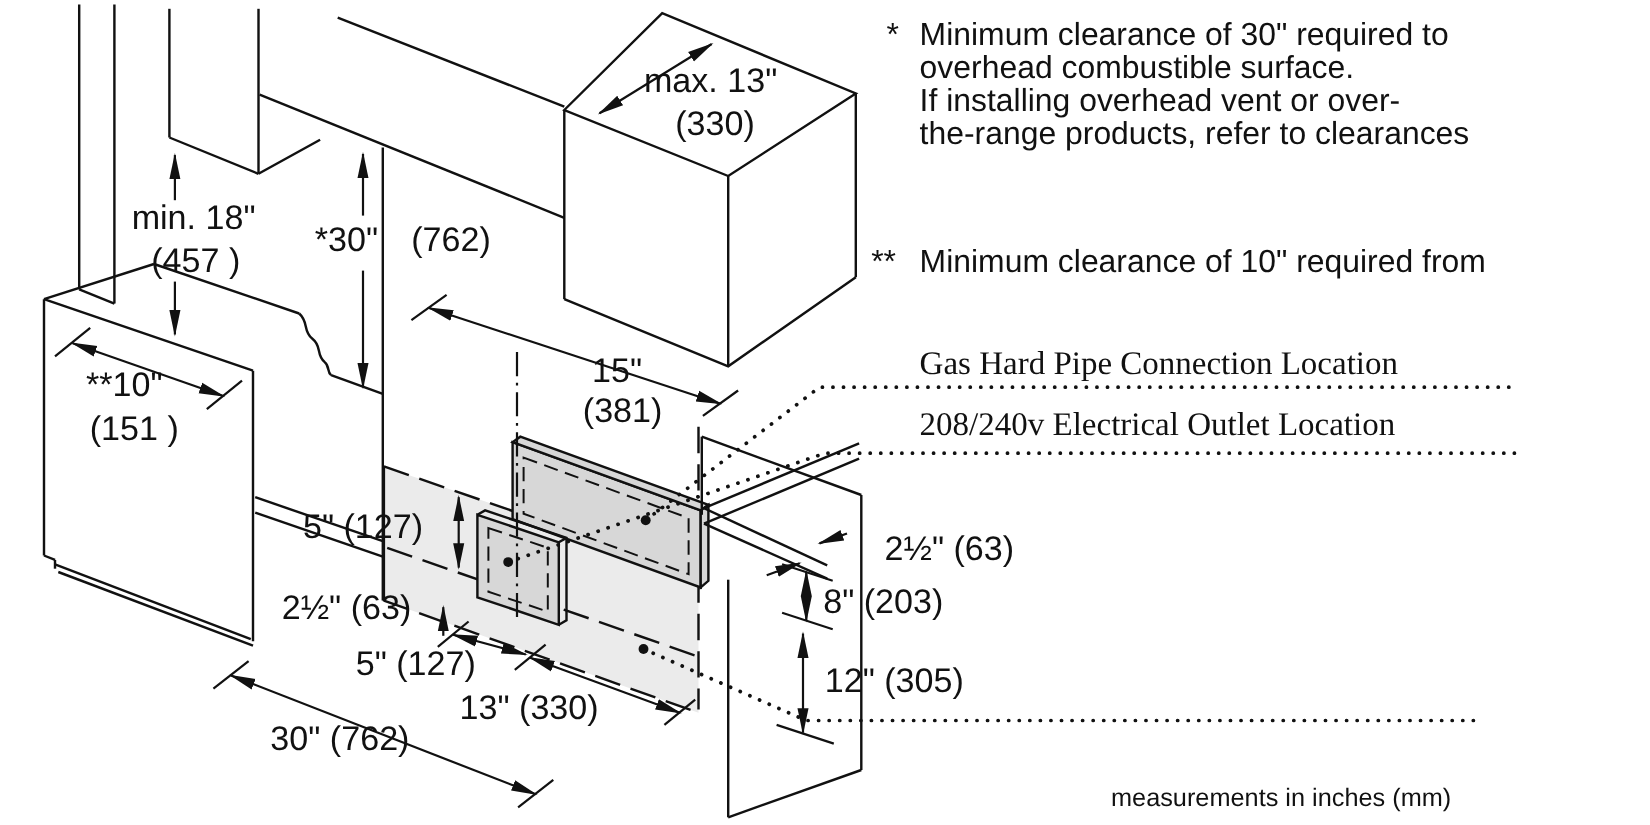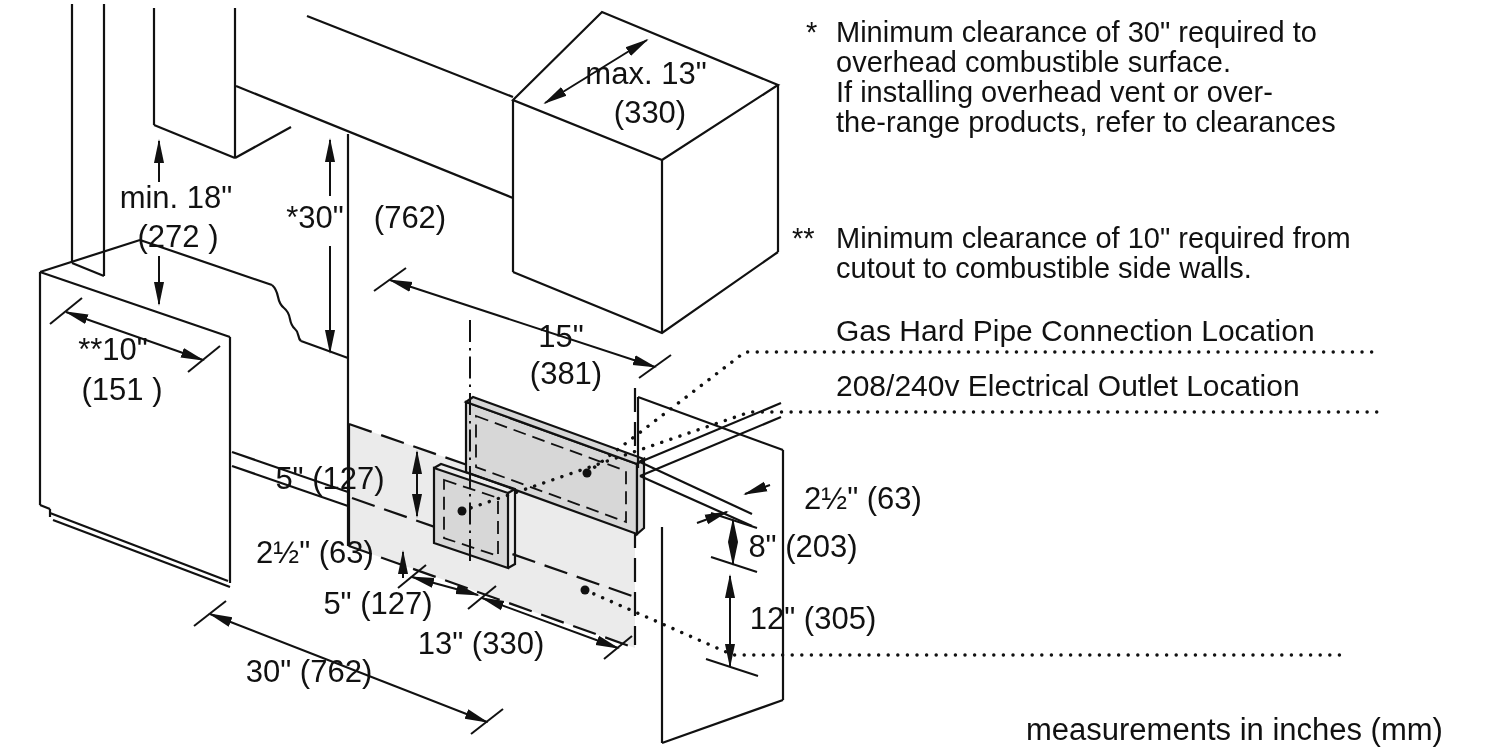--- a/index.html
+++ b/index.html
@@ -10,22 +10,22 @@
   .panel{fill:var(--panel,#d7d7d7);stroke:var(--line,#111);stroke-width:2.2;}
   .band{fill:var(--band,#ebebeb);stroke:none;}
   .dash{stroke:var(--line,#111);fill:none;stroke-width:2.2;stroke-dasharray:24 10;}
   .dashin{stroke:var(--line,#111);fill:none;stroke-width:1.8;stroke-dasharray:13 7;}
   .cline{stroke:var(--line,#111);fill:none;stroke-width:2;stroke-dasharray:22 6 2.5 6;}
   .dots{stroke:var(--line,#111);fill:none;stroke-width:3.4;stroke-dasharray:0.1 9.5;stroke-linecap:round;}
   .dim{stroke:var(--line,#111);fill:none;stroke-width:2;}
   .dot{fill:var(--line,#111);stroke:none;}
   .lbl{position:absolute;transform:translate(-50%,-50%);font-size:31px;white-space:nowrap;}
   .note-line{position:absolute;font-size:29px;white-space:nowrap;}
-  .leader-lbl{position:absolute;font-size:30px;white-space:nowrap;}
-  .footer{position:absolute;font-size:31px;white-space:nowrap;margin-left:16px;}
+  .leader-lbl{position:absolute;font-size:30px;white-space:nowrap;font-family:Liberation Serif, serif;}
+  .footer{position:absolute;font-size:23px;white-space:nowrap;}
 </style>
 </head>
 <body>
 
 <div id="stage">
 
 <svg width="1500" height="750" viewBox="0 0 1500 750">
   <defs>
     <marker id="ah" viewBox="0 0 10 10" refX="9.2" refY="5" markerWidth="12" markerHeight="12" orient="auto-start-reverse">
       <path d="M0,2.9 L10,5 L0,7.1 z" fill="var(--line,#111)"></path>
@@ -177,21 +177,21 @@
     <line class="dim" x1="711" y1="557" x2="757" y2="572"></line>
   </g>
 
   <g>
     <line class="dim" x1="730" y1="576" x2="730" y2="666" marker-start="url(#ah)" marker-end="url(#ah)"></line>
     <line class="dim" x1="706" y1="659" x2="758" y2="676"></line>
   </g>
 </svg>
 
   <div class="lbl" style="left:176px;top:198px">min. 18"</div>
-  <div class="lbl" style="left:178px;top:237px">(272 )</div>
+  <div class="lbl" style="left:178px;top:237px">(457 )</div>
 
   <div class="lbl" style="left:315px;top:218px">*30"</div>
   <div class="lbl" style="left:410px;top:218px">(762)</div>
 
   <div class="lbl" style="left:646px;top:74px">max. 13"</div>
   <div class="lbl" style="left:650px;top:113px">(330)</div>
 
   <div class="lbl" style="left:113px;top:350px">**10"</div>
   <div class="lbl" style="left:122px;top:390px">(151 )</div>
 
@@ -209,20 +209,19 @@
   <div class="lbl" style="left:813px;top:619px">12" (305)</div>
 
   <div class="note-line" style="left:806px;top:16px">*</div>
   <div class="note-line" style="left:836px;top:16px">Minimum clearance of 30" required to</div>
   <div class="note-line" style="left:836px;top:46px">overhead combustible surface.</div>
   <div class="note-line" style="left:836px;top:76px">If installing overhead vent or over-</div>
   <div class="note-line" style="left:836px;top:106px">the-range products, refer to clearances</div>
 
   <div class="note-line" style="left:792px;top:222px">**</div>
   <div class="note-line" style="left:836px;top:222px">Minimum clearance of 10" required from</div>
-  <div class="note-line" style="left:836px;top:252px">cutout to combustible side walls.</div>
 
   <div class="leader-lbl" style="left:836px;top:314px">Gas Hard Pipe Connection Location</div>
   <div class="leader-lbl" style="left:836px;top:369px">208/240v Electrical Outlet Location</div>
 
   <div class="footer" style="left:1010px;top:712px">measurements in inches (mm)</div>
 
 </div>
 
 </body></html>

